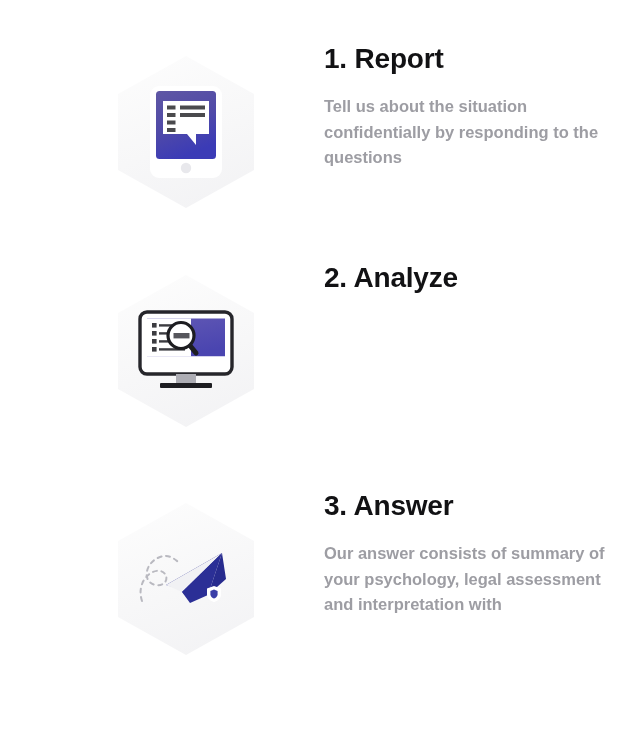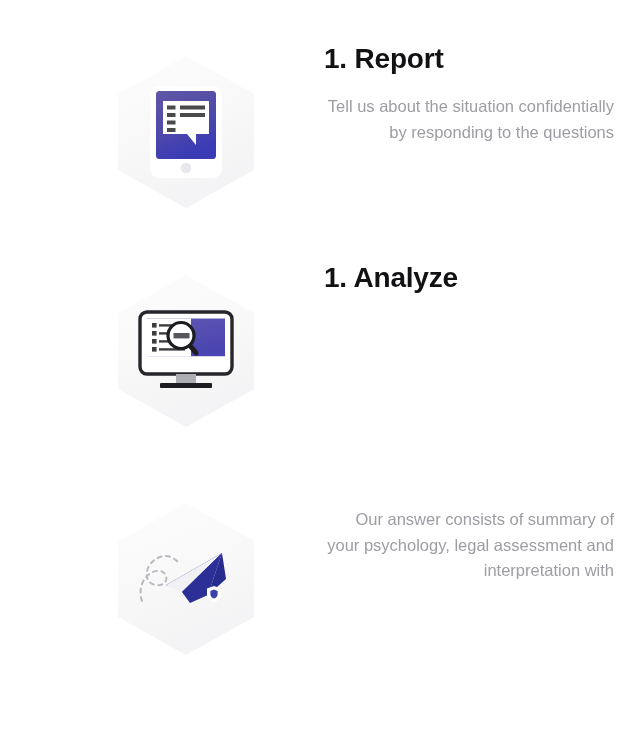--- a/index.html
+++ b/index.html
@@ -92,24 +92,23 @@
     line-height: 34px;
     font-weight: 700;
     letter-spacing: -0.2px;
     color: #121214;
   }
 
   .step-desc {
     margin: 18px 0 0 0;
     font-size: 16.5px;
     line-height: 25.5px;
-    font-weight: 400;
+    font-weight: 700;
     color: #9d9da3;
     max-width: 290px;
-    text-align: right;
   }
 </style>
 </head>
 <body>
 
 <div class="steps">
 
   <div class="step" id="step-0">
     <div class="badge-col">
       <div class="hex-wrap">
@@ -186,21 +185,21 @@
             <rect x="9" y="46.5" width="78" height="11" fill="#ffffff"></rect>
 
             <rect x="38" y="64" width="20" height="9" fill="#adadb4"></rect>
 
             <rect x="22" y="73" width="52" height="5" rx="1" fill="#1d1d21"></rect>
           </svg>
         </div>
       </div>
     </div>
     <div class="text-col">
-      <h2 class="step-title">1. Analyze</h2>
+      <h2 class="step-title">2. Analyze</h2>
     </div>
   </div>
 
   <div class="step" id="step-2">
     <div class="badge-col">
       <div class="hex-wrap">
         <div class="hex-shadow"></div>
         <div class="hex"></div>
         <div class="hex-icon">
           <svg width="112" height="100" viewBox="0 0 112 100" xmlns="http://www.w3.org/2000/svg">
@@ -215,17 +214,18 @@
 
             <path d="M92 24 L78 66 L96 50 Z" fill="#272b8e"></path>
 
             <path d="M84 57 l7 2.6 v6 c0 4 -3.4 6.4 -7 7.6 c-3.6 -1.2 -7 -3.6 -7 -7.6 v-6 z" fill="#ffffff"></path>
             <path d="M84 60.5 l3.6 1.4 v3.4 c0 2.2 -1.8 3.6 -3.6 4.3 c-1.8 -0.7 -3.6 -2.1 -3.6 -4.3 v-3.4 z" fill="#3b3fa8"></path>
           </svg>
         </div>
       </div>
     </div>
     <div class="text-col">
+      <h2 class="step-title">3. Answer</h2>
       <p class="step-desc">Our answer consists of summary of your psychology, legal assessment and interpretation with</p>
     </div>
   </div>
 
 </div>
 
 </body></html>

